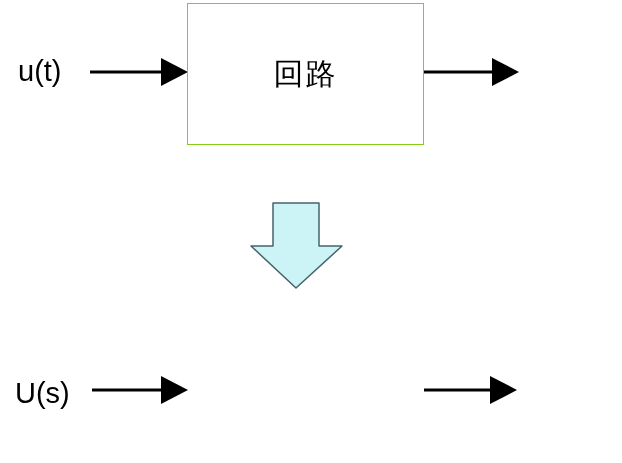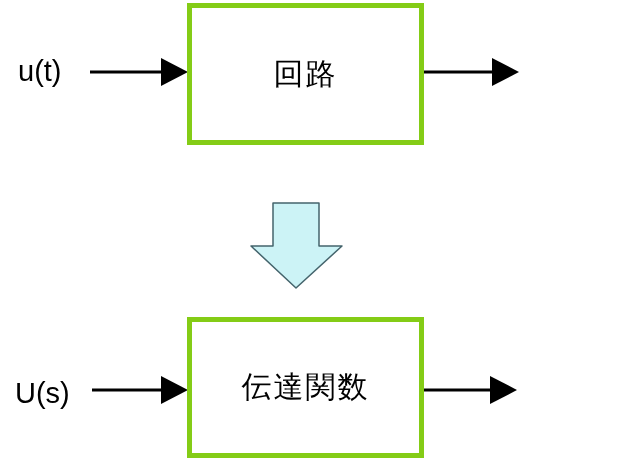--- a/index.html
+++ b/index.html
@@ -11,21 +11,21 @@
   .canvas {
     position: relative;
     width: 570px;
     height: 463px;
     background: #ffffff;
     overflow: hidden;
   }
   .block {
     position: absolute;
     box-sizing: border-box;
-    border: 5px solid #84cc16;
+    border: 1px solid #84cc16;
     background: #ffffff;
     display: flex;
     align-items: center;
     justify-content: center;
   }
   .block-top {
     left: 187px;
     top: 3px;
     width: 237px;
     height: 142px;
@@ -94,23 +94,20 @@
     <polygon points="23,1 69,1 69,44 92,44 46,86 1,44 23,44" stroke="#44646c" stroke-width="1.5" stroke-linejoin="round" fill="#ccf3f6"></polygon>
   </svg>
 
   <div class="io-label io-us">U(s)</div>
 
   <svg class="harrow ha3" width="96" height="30" viewBox="0 0 96 30">
     <line x1="0" y1="15" x2="72" y2="15" stroke="#000000" stroke-width="3"></line>
     <polygon points="69,1 96,15 69,29" fill="#000000"></polygon>
   </svg>
 
-  <div class="block block-bottom">
-    <span class="block-label">伝達関数</span>
-  </div>
 
   <svg class="harrow ha4" width="93" height="30" viewBox="0 0 93 30">
     <line x1="0" y1="15" x2="69" y2="15" stroke="#000000" stroke-width="3"></line>
     <polygon points="66,1 93,15 66,29" fill="#000000"></polygon>
   </svg>
 
 
 </div>
 
 </body></html>

